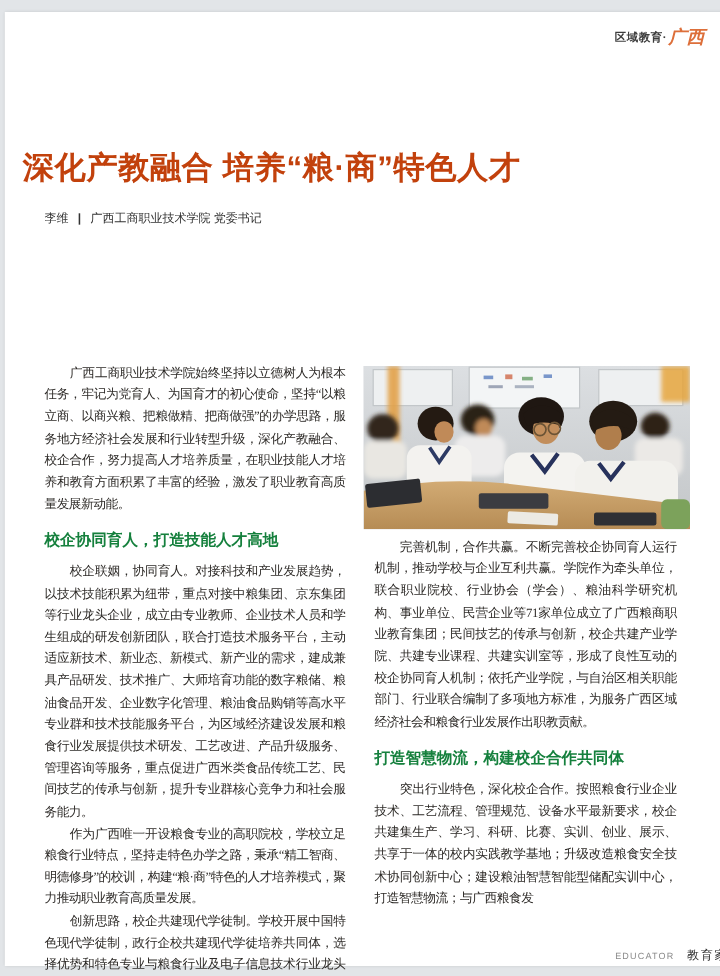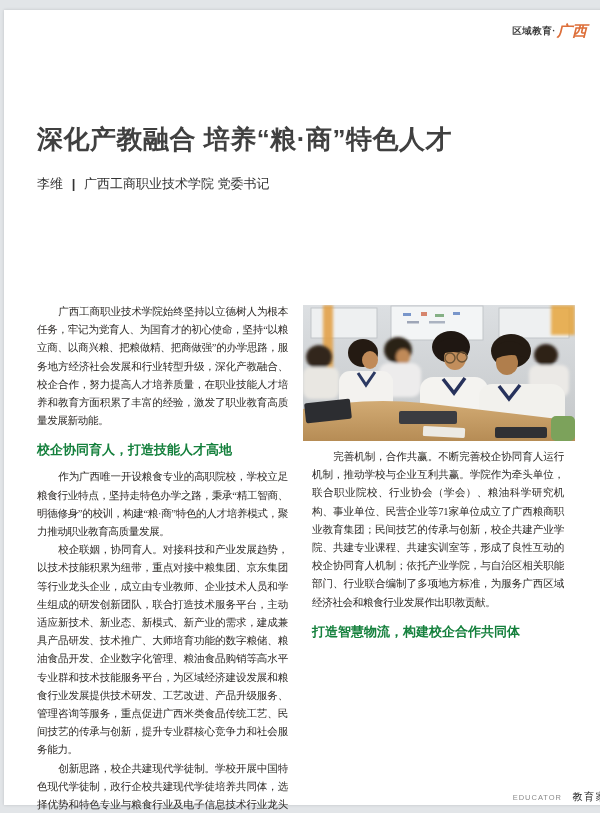--- a/index.html
+++ b/index.html
@@ -2,22 +2,22 @@
 <html><head>
 <meta charset="utf-8">
 <style>
   html,body{margin:0;padding:0;width:600px;height:813px;background:#e2e5e8;overflow:hidden;}
   .page{position:absolute;left:4px;top:10px;width:591px;height:795px;background:#ffffff;box-shadow:0 0 3px rgba(0,0,0,.15);padding-left:48px;}
   .header{position:absolute;top:12px;right:20px;font-family:"Liberation Sans",sans-serif;font-size:9.5px;color:#3c3c3c;display:flex;align-items:center;}
   .section-label{font-weight:600;letter-spacing:.5px;}
   .region{color:#dd6f3a;font-style:italic;font-weight:700;font-size:15px;font-family:"Liberation Serif",serif;margin-left:1px;}
   .hdiv{color:#b5b8bb;margin:0 9px 0 13px;font-weight:300;font-size:11px;}
   .pagenum{font-weight:700;font-size:10px;color:#2f2f2f;}
-  .title{position:absolute;left:33px;top:112px;width:540px;margin:0;font-family:"Liberation Sans",sans-serif;font-size:26px;font-weight:800;color:#404040;letter-spacing:.5px;}
-  .byline{position:absolute;left:33px;top:165px;font-family:"Liberation Sans",sans-serif;font-size:13px;color:#333;}
+  .title{position:absolute;left:15px;top:112px;width:540px;margin:0;font-family:"Liberation Sans",sans-serif;font-size:26px;font-weight:800;color:#c2410c;letter-spacing:.5px;}
+  .byline{position:absolute;left:33px;top:165px;font-family:"Liberation Sans",sans-serif;font-size:10px;color:#333;}
   .bdiv{margin:0 5px;font-weight:700;}
   .col{position:absolute;width:251px;font-family:"Liberation Serif",serif;font-size:10.6px;line-height:18.2px;letter-spacing:-.4px;color:#2d2a27;text-align:justify;}
   .col p{margin:0;}
   p.indent{text-indent:2em;}
   .col-left{left:33px;top:293px;}
   .col-right{left:308px;top:295px;width:252px;}
   h2.sec{font-family:"Liberation Sans",sans-serif;font-size:13px;font-weight:700;color:#15803d;margin:12px 0 9px;line-height:1.3;letter-spacing:0;text-align:left;}
   .photo{width:272px;height:136px;margin:0 0 7px -9px;overflow:hidden;background:#cfd3d6;}
   .photo svg{display:block;}
   .footer{position:absolute;top:776px;right:36px;font-family:"Liberation Sans",sans-serif;white-space:nowrap;}
@@ -40,22 +40,22 @@
 
   <div class="byline">
     <span>李维</span>
     <span class="bdiv">|</span>
     <span>广西工商职业技术学院 党委书记</span>
   </div>
 
   <div class="col col-left">
     <p class="indent">广西工商职业技术学院始终坚持以立德树人为根本任务，牢记为党育人、为国育才的初心使命，坚持“以粮立商、以商兴粮、把粮做精、把商做强”的办学思路，服务地方经济社会发展和行业转型升级，深化产教融合、校企合作，努力提高人才培养质量，在职业技能人才培养和教育方面积累了丰富的经验，激发了职业教育高质量发展新动能。</p>
     <h2 class="sec">校企协同育人，打造技能人才高地</h2>
+    <p class="indent">校企联姻，协同育人。对接科技和产业发展趋势，以技术技能积累为纽带，重点对接中粮集团、京东集团等行业龙头企业，成立由专业教师、企业技术人员和学生组成的研发创新团队，联合打造技术服务平台，主动适应新技术、新业态、新模式、新产业的需求，建成兼具产品研发、技术推广、大师培育功能的数字粮储、粮油食品开发、企业数字化管理、粮油食品购销等高水平专业群和技术技能服务平台，为区域经济建设发展和粮食行业发展提供技术研发、工艺改进、产品升级服务、管理咨询等服务，重点促进广西米类食品传统工艺、民间技艺的传承与创新，提升专业群核心竞争力和社会服务能力。</p>
     <p class="indent">作为广西唯一开设粮食专业的高职院校，学校立足粮食行业特点，坚持走特色办学之路，秉承“精工智商、明德修身”的校训，构建“粮·商”特色的人才培养模式，聚力推动职业教育高质量发展。</p>
-    <p class="indent">校企联姻，协同育人。对接科技和产业发展趋势，以技术技能积累为纽带，重点对接中粮集团、京东集团等行业龙头企业，成立由专业教师、企业技术人员和学生组成的研发创新团队，联合打造技术服务平台，主动适应新技术、新业态、新模式、新产业的需求，建成兼具产品研发、技术推广、大师培育功能的数字粮储、粮油食品开发、企业数字化管理、粮油食品购销等高水平专业群和技术技能服务平台，为区域经济建设发展和粮食行业发展提供技术研发、工艺改进、产品升级服务、管理咨询等服务，重点促进广西米类食品传统工艺、民间技艺的传承与创新，提升专业群核心竞争力和社会服务能力。</p>
     <p class="indent">创新思路，校企共建现代学徒制。学校开展中国特色现代学徒制，政行企校共建现代学徒培养共同体，选择优势和特色专业与粮食行业及电子信息技术行业龙头企业合作，设立现场工程师学徒岗位，完善“学生→学徒→准员工→员工”</p>
   </div>
 
   <div class="col col-right">
     <div class="photo">
       <svg width="272" height="136" viewBox="0 0 272 136" xmlns="http://www.w3.org/2000/svg">
         <defs>
           <linearGradient id="bgg" x1="0" y1="0" x2="0" y2="1">
             <stop offset="0" stop-color="#dcdfe2"></stop>
               <stop offset="1" stop-color="#c3c6c8"></stop>
@@ -110,20 +110,21 @@
         <path d="M0,136 L0,104 Q60,92 120,98 L272,116 L272,136 Z" fill="url(#wood)"></path>
         <rect x="2" y="96" width="46" height="20" rx="2" fill="#2c2d31" transform="rotate(-6 25 106)"></rect>
         <rect x="96" y="106" width="58" height="13" rx="2" fill="#3b3c41"></rect>
         <rect x="120" y="122" width="42" height="10" rx="1.5" fill="#eceae4" transform="rotate(3 141 127)"></rect>
         <rect x="192" y="122" width="52" height="11" rx="2" fill="#2f3034"></rect>
         <rect x="248" y="111" width="24" height="25" rx="5" fill="#7ca25b"></rect>
       </svg>
     </div>
     <p class="indent">完善机制，合作共赢。不断完善校企协同育人运行机制，推动学校与企业互利共赢。学院作为牵头单位，联合职业院校、行业协会（学会）、粮油科学研究机构、事业单位、民营企业等71家单位成立了广西粮商职业教育集团；民间技艺的传承与创新，校企共建产业学院、共建专业课程、共建实训室等，形成了良性互动的校企协同育人机制；依托产业学院，与自治区相关职能部门、行业联合编制了多项地方标准，为服务广西区域经济社会和粮食行业发展作出职教贡献。</p>
     <h2 class="sec">打造智慧物流，构建校企合作共同体</h2>
+    <p class="indent">突出行业特色，深化校企合作。按照粮食行业企业技术、工艺流程、管理规范、设备水平最新要求，校企共建集生产、学习、科研、比赛、实训、创业、展示、共享于一体的校内实践教学基地；升级改造粮食安全技术协同创新中心；建设粮油智慧智能型储配实训中心，打造智慧物流；与广西粮食发</p>
   </div>
 
   <div class="footer">
     <span class="fen">EDUCATOR</span>
     <span class="fcn">教育家</span>
   </div>
 
 </div>
 
 </body></html>

